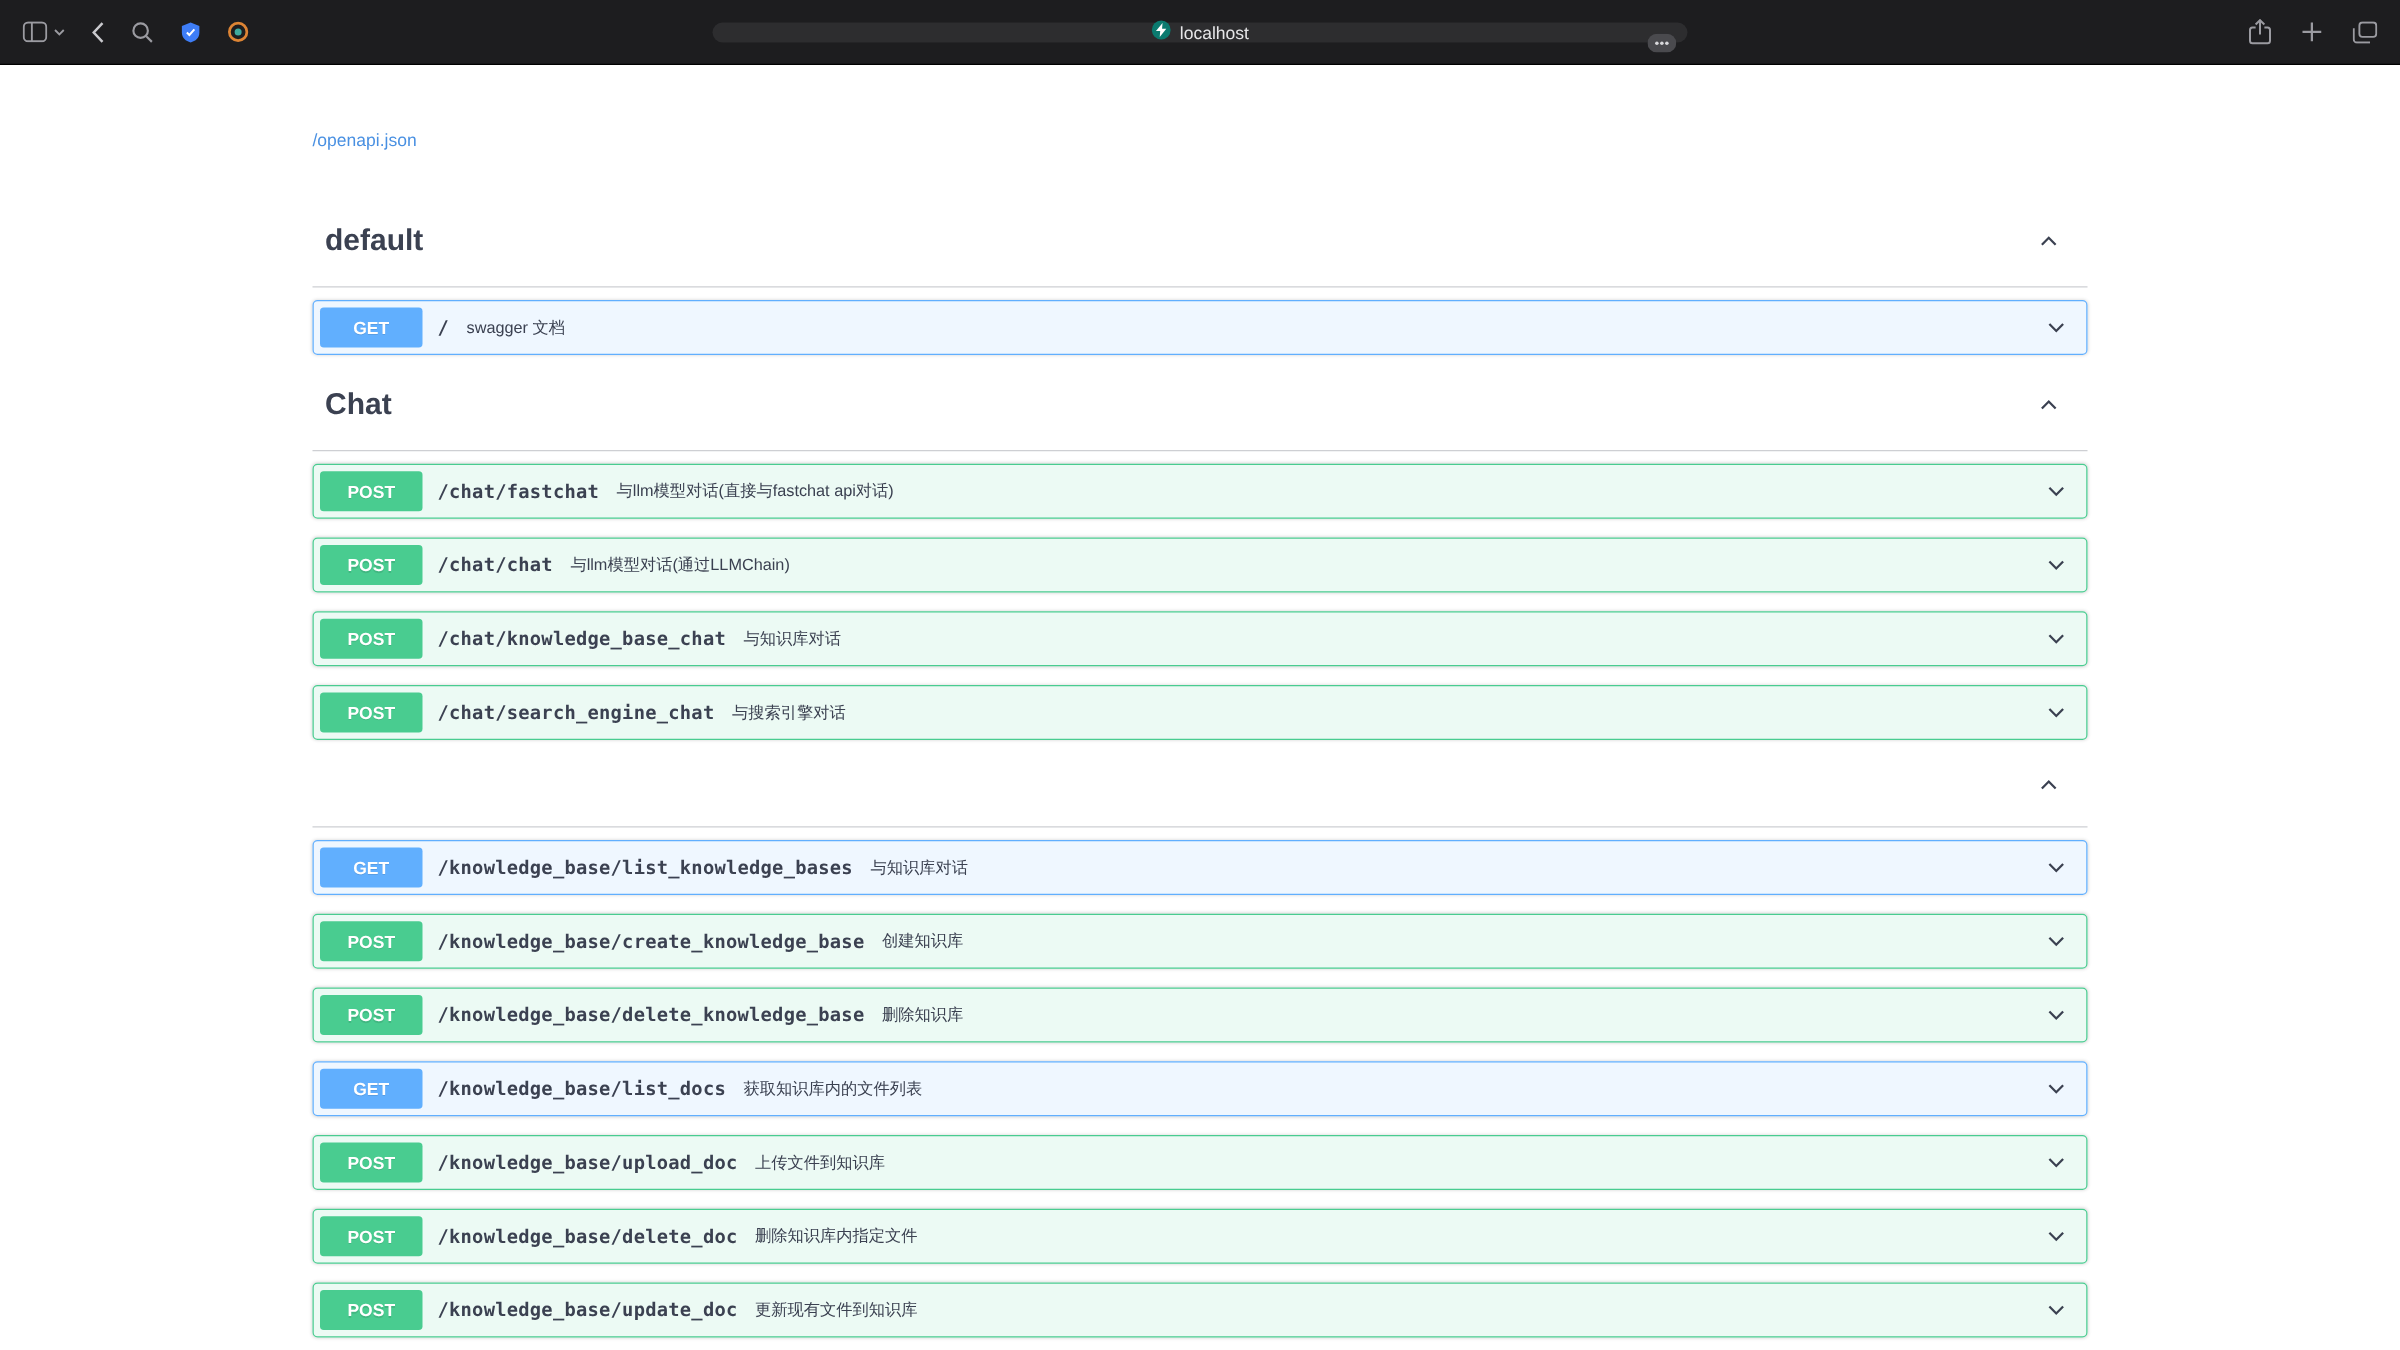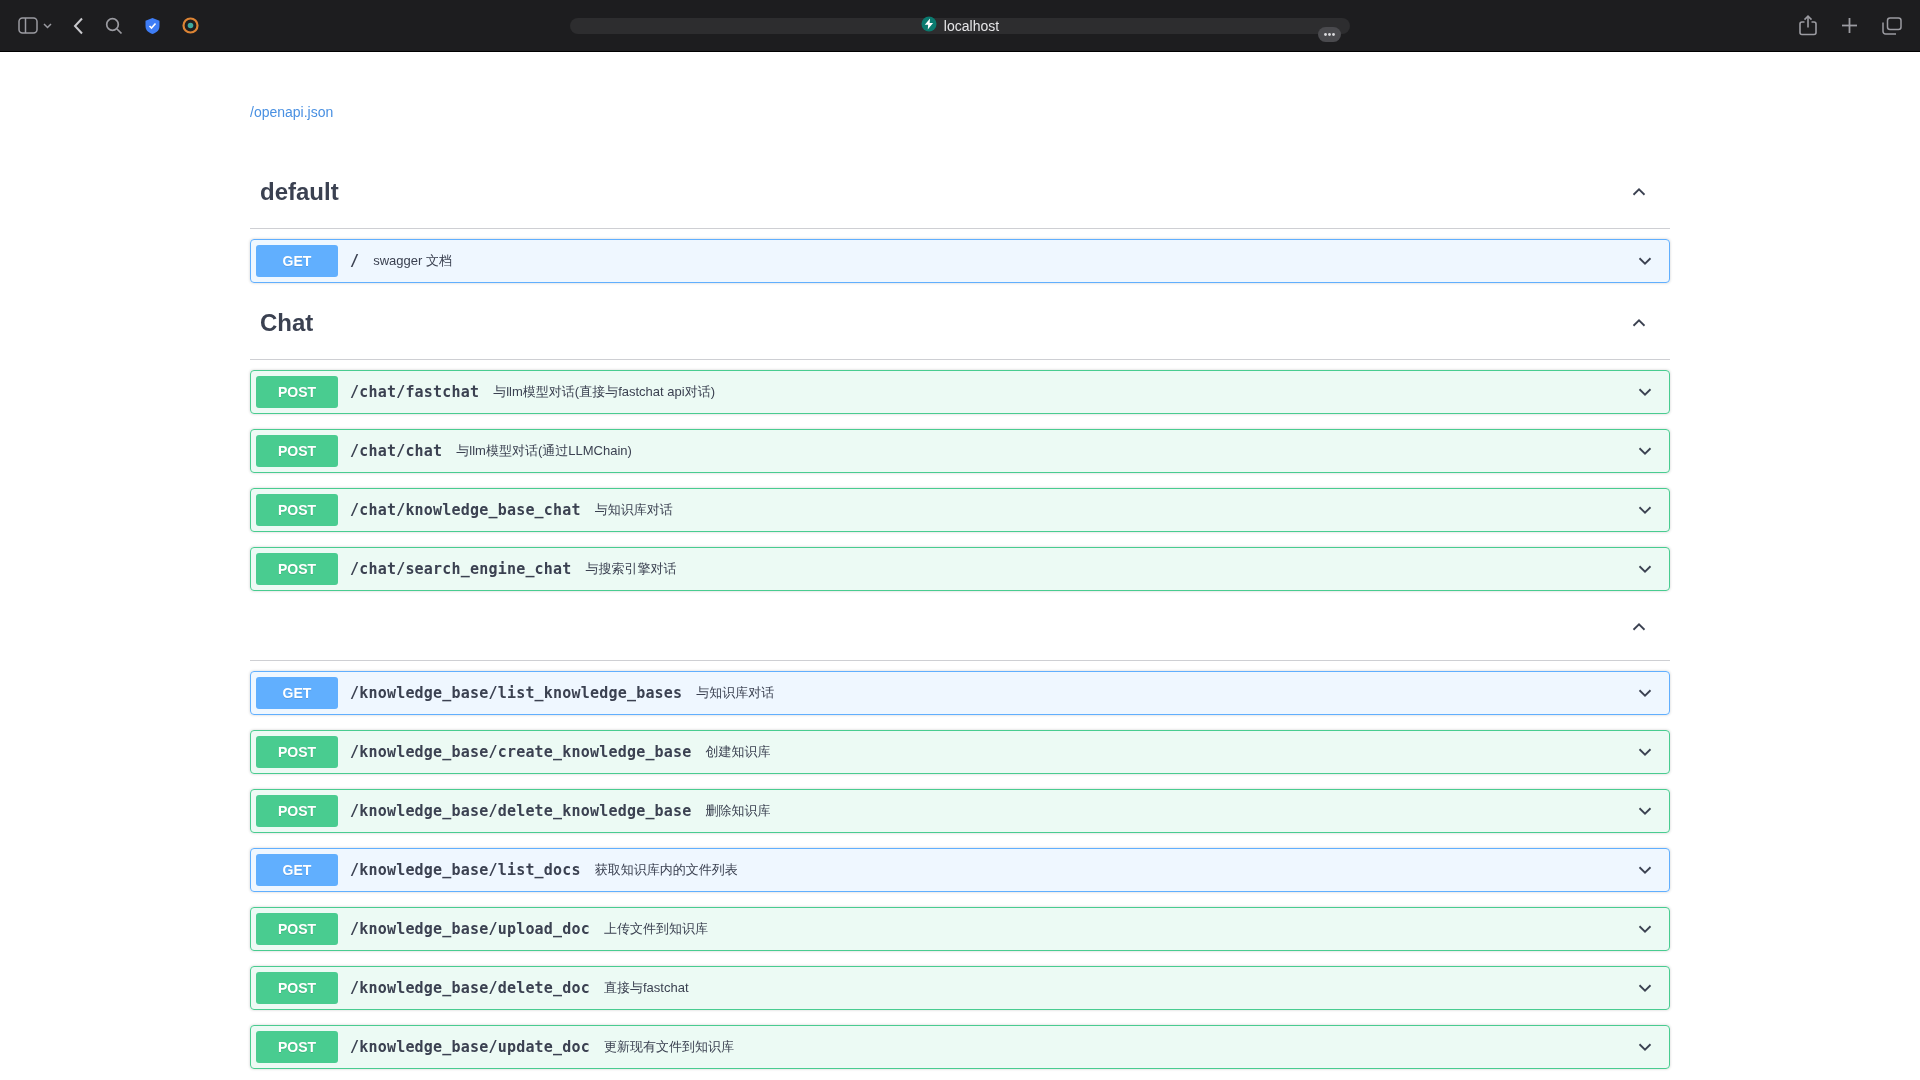--- a/index.html
+++ b/index.html
@@ -339,21 +339,21 @@
         <span class="desc">上传文件到知识库</span>
         <span class="arrow">
           <svg width="22" height="22" viewBox="0 0 24 24" fill="none" stroke="#3b4151" stroke-width="2">
               <polyline points="6 9 12 15 18 9"></polyline>
             </svg>
         </span>
       </div>
       <div class="opblock post">
         <span class="method">POST</span>
         <span class="path">/knowledge_base/delete_doc</span>
-        <span class="desc">直接与fastchat</span>
+        <span class="desc">删除知识库内指定文件</span>
         <span class="arrow">
           <svg width="22" height="22" viewBox="0 0 24 24" fill="none" stroke="#3b4151" stroke-width="2">
               <polyline points="6 9 12 15 18 9"></polyline>
             </svg>
         </span>
       </div>
       <div class="opblock post">
         <span class="method">POST</span>
         <span class="path">/knowledge_base/update_doc</span>
         <span class="desc">更新现有文件到知识库</span>

